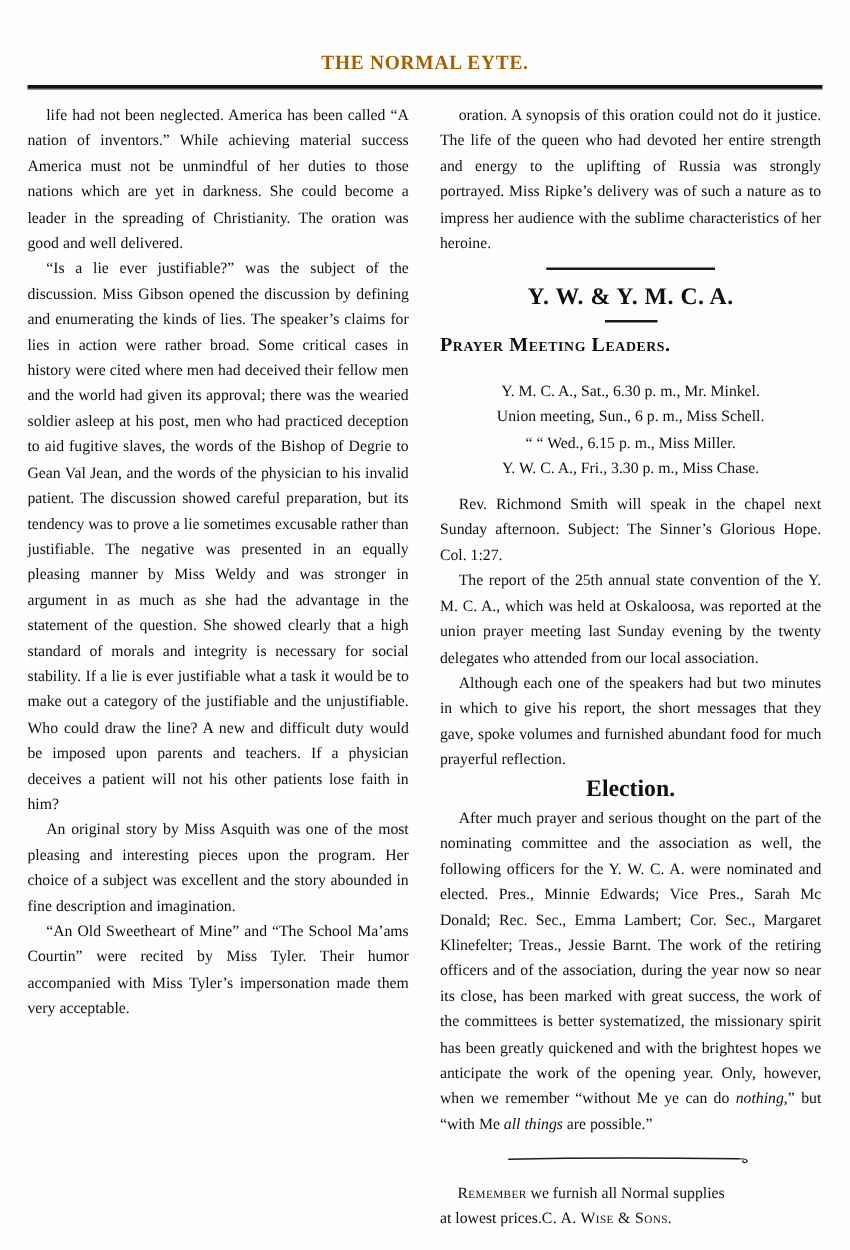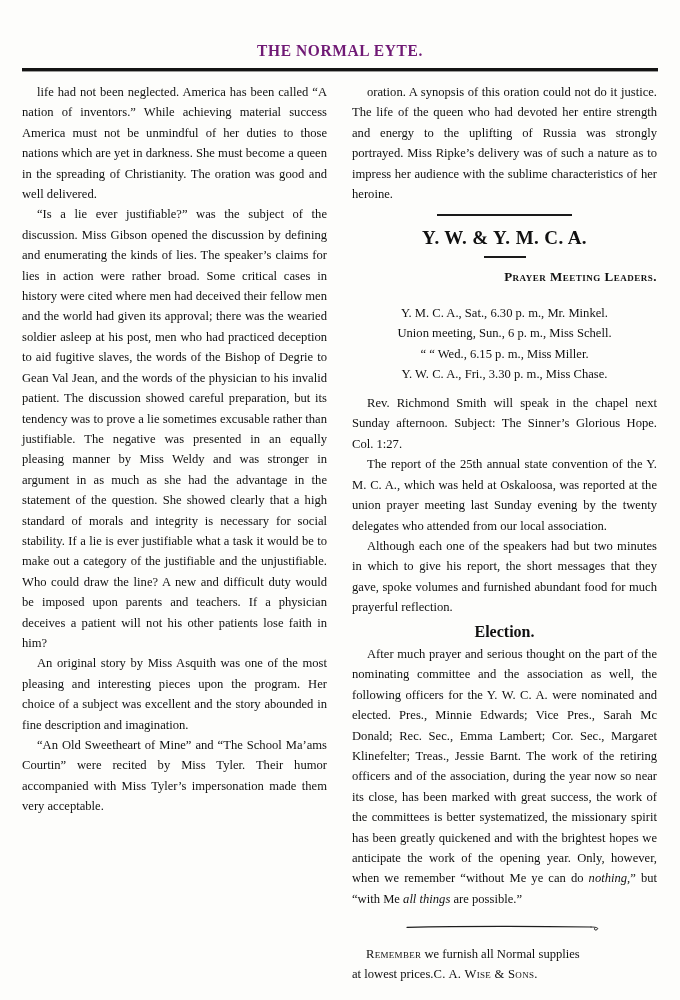--- a/index.html
+++ b/index.html
@@ -27,21 +27,21 @@
     position: absolute;
     top: 42px;
     left: 0;
     width: 680px;
     text-align: center;
   }
   .masthead-title {
     font-size: 15.5px;
     font-weight: bold;
     letter-spacing: 0.6px;
-    color: #701a75;
+    color: #a16207;
     display: inline-block;
     transform: scaleY(1.04);
   }
   .masthead-rule {
     position: absolute;
     top: 68px;
     left: 22px;
     width: 636px;
     height: 3px;
     background: #141414;
@@ -92,29 +92,29 @@
     margin: 7px auto 9px auto;
   }
   .sec-head {
     text-align: center;
     font-size: 19px;
     font-weight: bold;
     letter-spacing: 0.4px;
     margin: 0;
   }
   .sub-head {
-    text-align: right;
-    font-size: 13px;
+    text-align: left;
+    font-size: 16px;
     font-variant: small-caps;
     letter-spacing: 0.5px;
     margin: 0 0 3px 0;
   }
   .elect-head {
     text-align: center;
-    font-size: 16px;
+    font-size: 19px;
     font-weight: bold;
     margin: 4px 0 2px 0;
   }
 
   
   .schedule {
     margin: 16px 0 9px 0;
     padding: 0;
     list-style: none;
     text-align: center;
@@ -152,21 +152,21 @@
 <body>
 
 <div class="page">
 
   <div class="masthead">
     <span class="masthead-title">THE NORMAL EYTE.</span>
   </div>
   <div class="masthead-rule"></div>
 
   <div class="col col-left">
-    <p>life had not been neglected. America has been called “A nation of inventors.” While achieving material success America must not be unmindful of her duties to those nations which are yet in darkness. She must become a queen in the spreading of Christianity. The oration was good and well delivered.</p>
+    <p>life had not been neglected. America has been called “A nation of inventors.” While achieving material success America must not be unmindful of her duties to those nations which are yet in darkness. She could become a leader in the spreading of Christianity. The oration was good and well delivered.</p>
     <p>“Is a lie ever justifiable?” was the subject of the discussion. Miss Gibson opened the discussion by defining and enumerating the kinds of lies. The speaker’s claims for lies in action were rather broad. Some critical cases in history were cited where men had deceived their fellow men and the world had given its approval; there was the wearied soldier asleep at his post, men who had practiced deception to aid fugitive slaves, the words of the Bishop of Degrie to Gean Val Jean, and the words of the physician to his invalid patient. The discussion showed careful preparation, but its tendency was to prove a lie sometimes excusable rather than justifiable. The negative was presented in an equally pleasing manner by Miss Weldy and was stronger in argument in as much as she had the advantage in the statement of the question. She showed clearly that a high standard of morals and integrity is necessary for social stability. If a lie is ever justifiable what a task it would be to make out a category of the justifiable and the unjustifiable. Who could draw the line? A new and difficult duty would be imposed upon parents and teachers. If a physician deceives a patient will not his other patients lose faith in him?</p>
     <p>An original story by Miss Asquith was one of the most pleasing and interesting pieces upon the program. Her choice of a subject was excellent and the story abounded in fine description and imagination.</p>
     <p>“An Old Sweetheart of Mine” and “The School Ma’ams Courtin” were recited by Miss Tyler. Their humor accompanied with Miss Tyler’s impersonation made them very acceptable.</p>
   </div>
 
   <div class="col col-right">
 
     <p>oration. A synopsis of this oration could not do it justice. The life of the queen who had devoted her entire strength and energy to the uplifting of Russia was strongly portrayed. Miss Ripke’s delivery was of such a nature as to impress her audience with the sublime characteristics of her heroine.</p>
 
     <div class="divider-long"></div>

